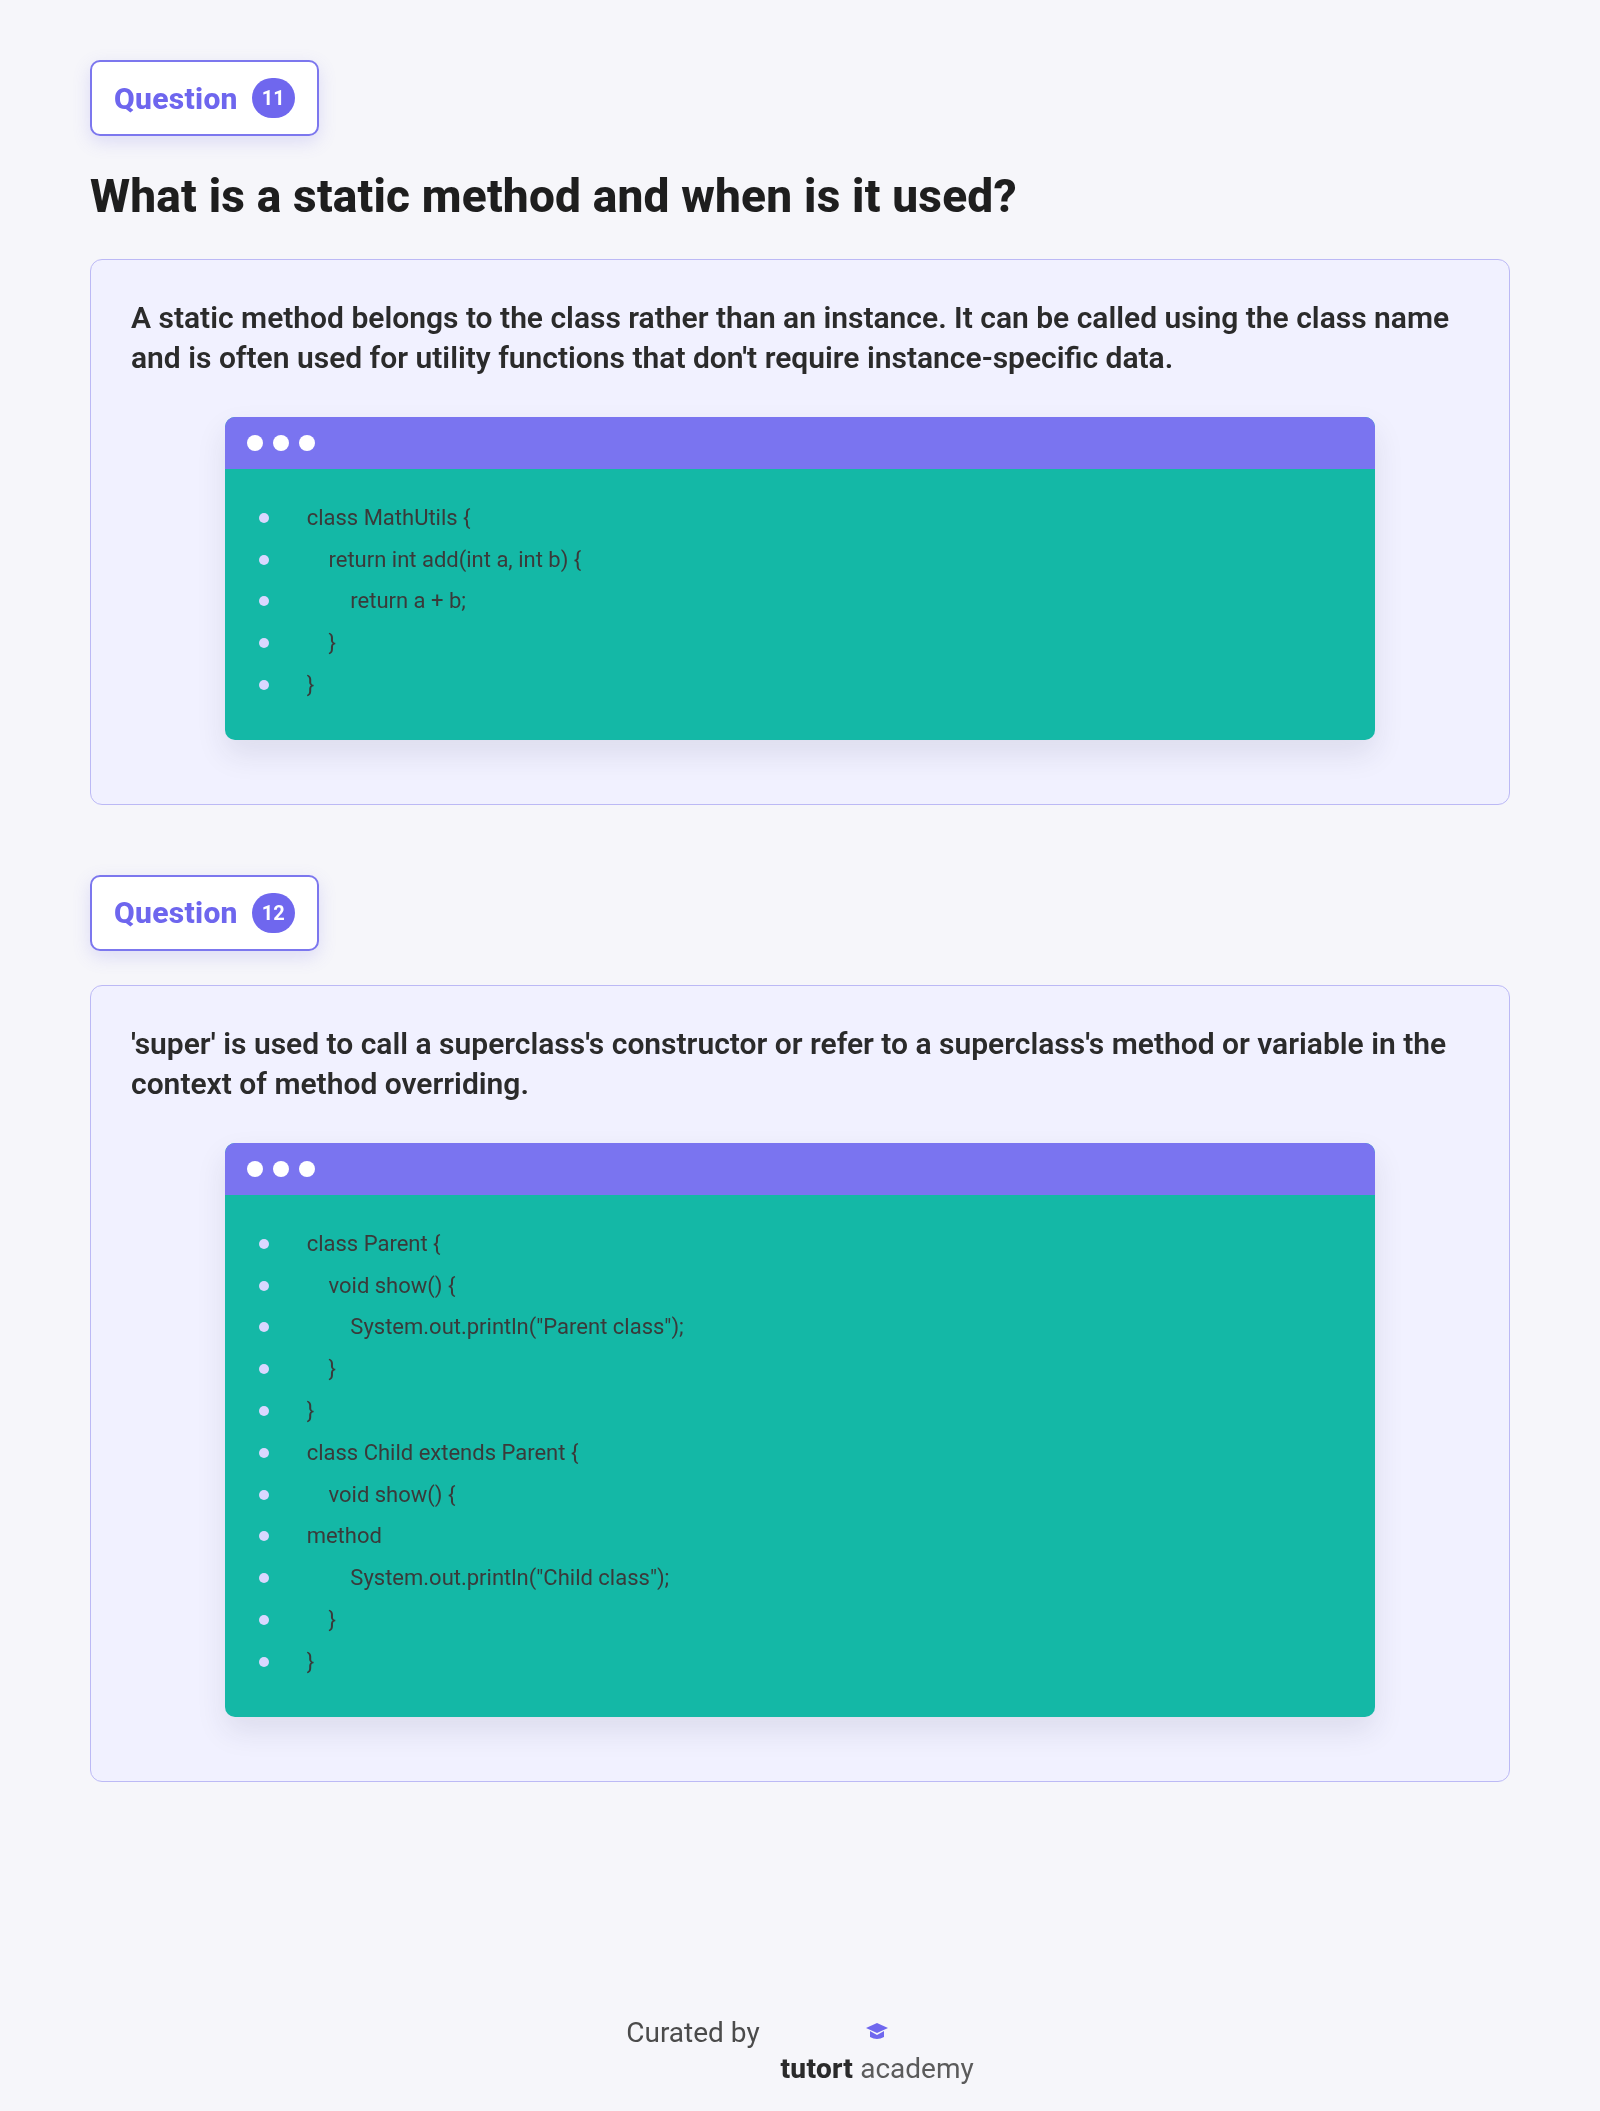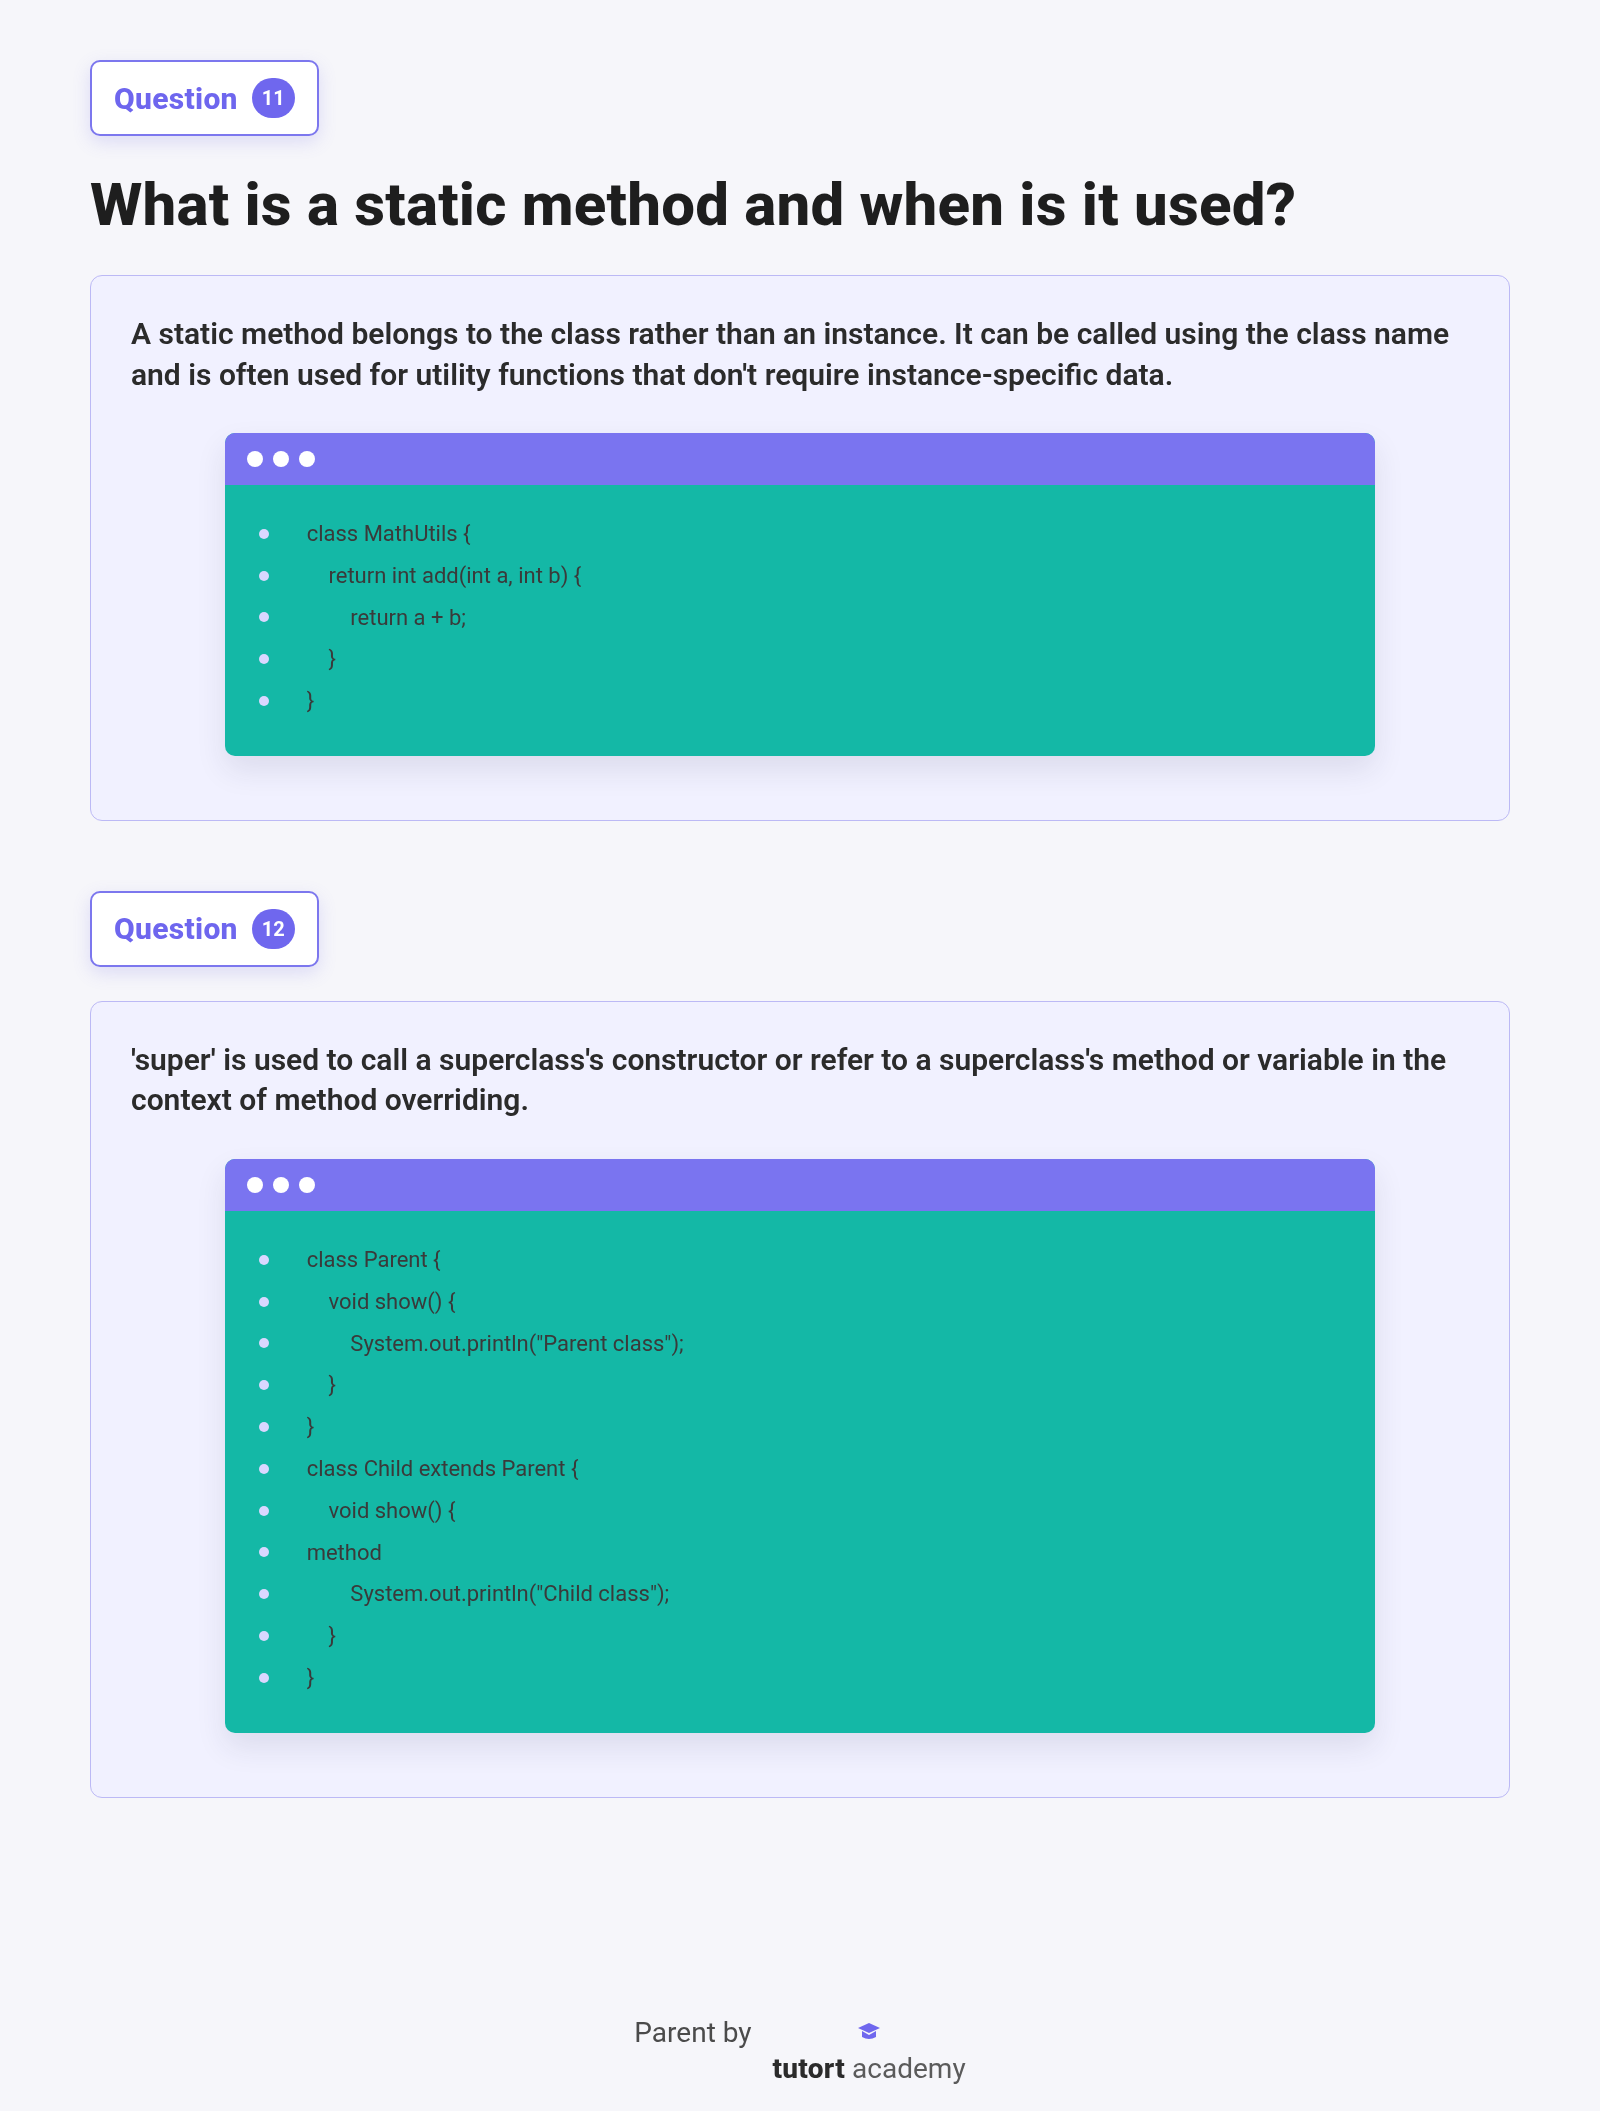--- a/index.html
+++ b/index.html
@@ -40,21 +40,21 @@
     min-width: 40px;
     height: 40px;
     padding: 0 10px;
     border-radius: 999px;
     background: #6f67ee;
     color: #fff;
     font-weight: 700;
     font-size: 20px;
   }
   .q-title {
-    font-size: 60px;
+    font-size: 46px;
     font-weight: 800;
     color: #1e1e1e;
     letter-spacing: .2px;
     margin-bottom: 36px;
     line-height: 1.15;
   }
   .answer-card {
     background: #f1f1ff;
     border: 1.5px solid #bcb9f5;
     border-radius: 12px;
@@ -236,21 +236,21 @@
               <span class="txt">}</span>
             </div>
         </div>
       </div>
     </div>
   </section>
 
 </div>
 
 <div class="footer">
-  <span>Parent by</span>
+  <span>Curated by</span>
   &nbsp;
   <span class="brand">
     <span class="logo">
       <svg viewBox="0 0 26 22" width="26" height="22">
         <path d="M2 8 L13 3 L24 8 L13 13 Z" fill="#6f67ee"></path>
         <path d="M6 11 V17 Q13 21 20 17 V11 L13 15 Z" fill="#6f67ee"></path>
       </svg>
     </span>
     <span>
       <strong>tutort</strong><span class="light">&nbsp;</span><span class="light">academy</span>

